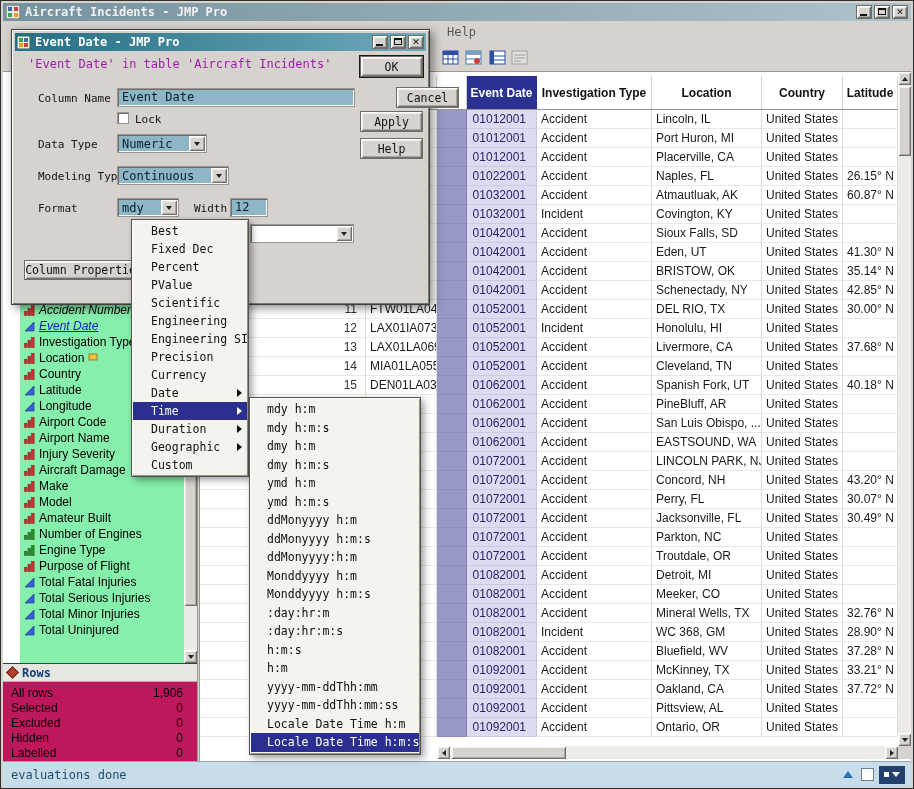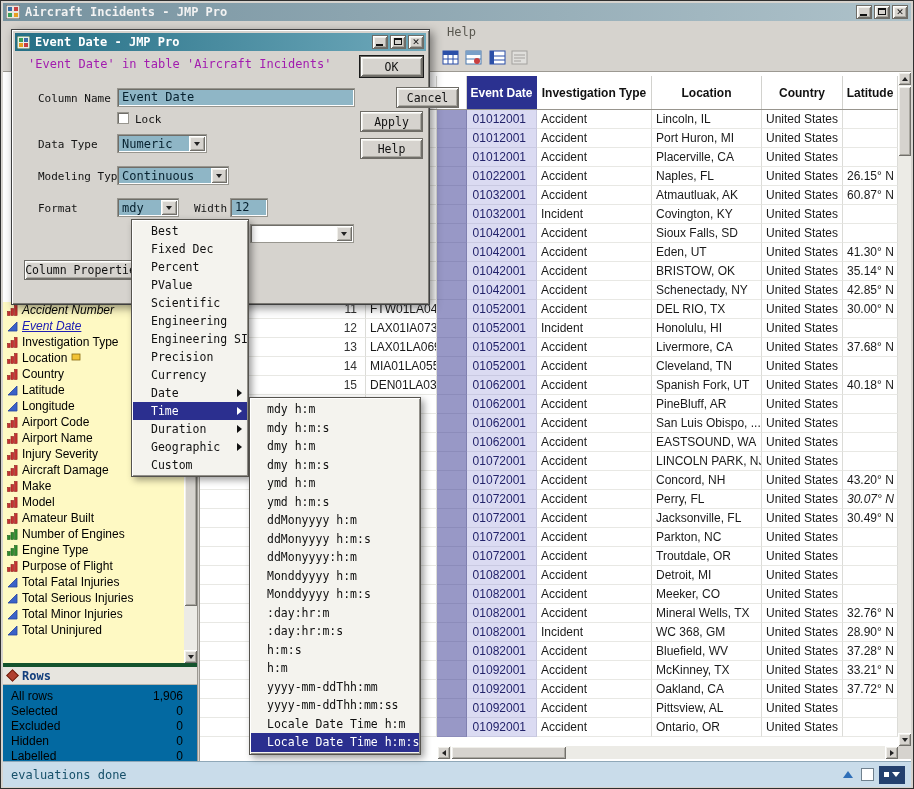--- a/index.html
+++ b/index.html
@@ -23,38 +23,38 @@
   .menubar{position:absolute;left:2px;top:20px;width:908px;height:22px;background:#D6D3CE;}
   .menu-help{position:absolute;left:440px;top:3px;font-size:12px;color:#5A5850;padding:1px 4px;}
   .toolbar{position:absolute;left:2px;top:42px;width:908px;height:29px;background:#D6D3CE;border-bottom:1px solid #9C9992;box-sizing:border-box;}
   .tool-ic{position:absolute;top:4px;width:20px;height:20px;display:flex;align-items:center;justify-content:center;}
 
   
   .content{position:absolute;left:2px;top:71px;width:908px;height:689px;background:#FFFFFF;overflow:hidden;}
   .splitter{position:absolute;left:194px;top:0;width:3px;height:689px;background:#D6D3CE;border-left:1px solid #9C9992;border-right:1px solid #9C9992;box-sizing:border-box;}
 
   
-  .col-list{position:absolute;left:0;top:230px;width:181px;height:361px;overflow:hidden;background:#fef9c3;}
+  .col-list{position:absolute;left:17px;top:230px;width:181px;height:361px;overflow:hidden;background:#86efac;}
   .col-item{height:16px;display:flex;align-items:center;gap:4px;padding-left:4px;font-size:12px;color:#000;white-space:nowrap;}
   .col-item .icn{width:11px;height:11px;flex:none;display:inline-flex;}
   .col-item.ital .lbl{font-style:italic;}
   .col-item.sel .lbl{font-style:italic;color:#2020B4;text-decoration:underline;}
   .badge{font-size:9px;color:#333;line-height:1;}
 
   
   .sb{position:absolute;background:#ECEBE6;}
   .sb-btn{position:absolute;width:13px;height:13px;box-sizing:border-box;display:flex;align-items:center;justify-content:center;}
   .tri-up{width:0;height:0;border-left:3px solid transparent;border-right:3px solid transparent;border-bottom:4px solid #222;}
   .tri-dn{width:0;height:0;border-left:3px solid transparent;border-right:3px solid transparent;border-top:4px solid #222;}
   .tri-lf{width:0;height:0;border-top:3px solid transparent;border-bottom:3px solid transparent;border-right:4px solid #222;}
   .tri-rt{width:0;height:0;border-top:3px solid transparent;border-bottom:3px solid transparent;border-left:4px solid #222;}
   .sb-thumb{position:absolute;box-sizing:border-box;}
 
   
-  .rows-panel{position:absolute;left:0;top:591px;width:194px;height:98px;background:#0369a1;border-top:4px solid #14532d;box-sizing:border-box;}
+  .rows-panel{position:absolute;left:0;top:591px;width:194px;height:98px;background:#be185d;border-top:1px solid #14532d;box-sizing:border-box;}
   .rp-h{height:18px;background:#E7E5DF;border-bottom:1px solid #B6B3AB;display:flex;align-items:center;gap:5px;padding-left:5px;box-sizing:border-box;}
   .rp-h .dia{width:7px;height:7px;background:#B04030;border:1px solid #702010;transform:rotate(45deg);}
   .rp-h .rt{font-size:12px;font-weight:bold;color:#123E7C;}
   .stat{height:15px;display:flex;justify-content:space-between;align-items:flex-end;padding:0 14px 0 8px;font-size:12px;font-family:"Liberation Sans","DejaVu Sans",sans-serif;}
   .stat .s-val{color:#000;}
 
   
   .grid{position:absolute;left:197px;top:0;width:711px;height:689px;background:#FFF;}
   .g-h{position:absolute;left:0;top:0;height:38px;width:698px;border-bottom:1px solid #98958E;background:#FFF;display:flex;align-items:flex-end;box-sizing:border-box;}
   .g-hc{height:33px;box-sizing:border-box;border-right:1px solid #D2D2CE;display:flex;align-items:center;justify-content:center;
@@ -641,21 +641,21 @@
             <div class="t-cell c-lat" style="width: 55px; text-align: right;">43.20° N</div>
           </div>
           <div class="t-row">
             <div class="t-cell c-rownum" style="width: 166px; text-align: right;"></div>
             <div class="t-cell c-acc" style="width: 71px; text-align: left;"></div>
             <div class="t-cell c-strip" style="width: 30px; text-align: left;"></div>
             <div class="t-cell c-date" style="width: 70px; text-align: right;">01072001</div>
             <div class="t-cell c-type" style="width: 115px; text-align: left;">Accident</div>
             <div class="t-cell c-loc" style="width: 110px; text-align: left;">Perry, FL</div>
             <div class="t-cell c-country" style="width: 81px; text-align: left;">United States</div>
-            <div class="t-cell c-lat" style="width: 55px; text-align: right; font-style: italic;">30.07° N</div>
+            <div class="t-cell c-lat" style="width: 55px; text-align: right;">30.07° N</div>
           </div>
           <div class="t-row">
             <div class="t-cell c-rownum" style="width: 166px; text-align: right;"></div>
             <div class="t-cell c-acc" style="width: 71px; text-align: left;"></div>
             <div class="t-cell c-strip" style="width: 30px; text-align: left;"></div>
             <div class="t-cell c-date" style="width: 70px; text-align: right;">01072001</div>
             <div class="t-cell c-type" style="width: 115px; text-align: left;">Accident</div>
             <div class="t-cell c-loc" style="width: 110px; text-align: left;">Jacksonville, FL</div>
             <div class="t-cell c-country" style="width: 81px; text-align: left;">United States</div>
             <div class="t-cell c-lat" style="width: 55px; text-align: right;">30.49° N</div>

